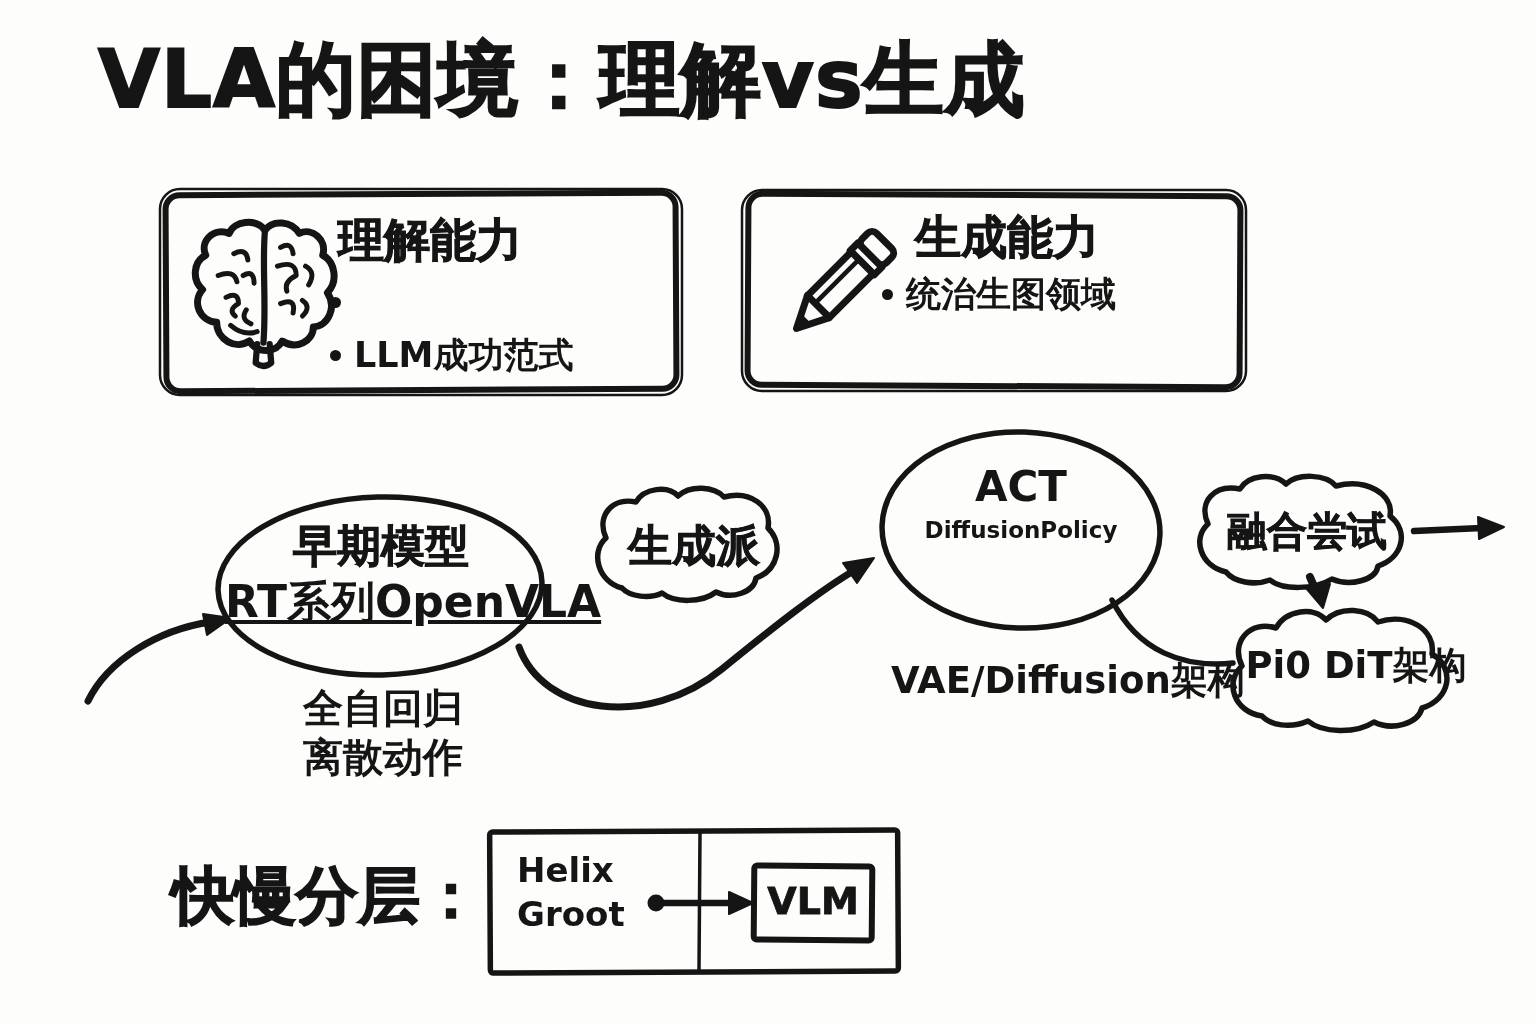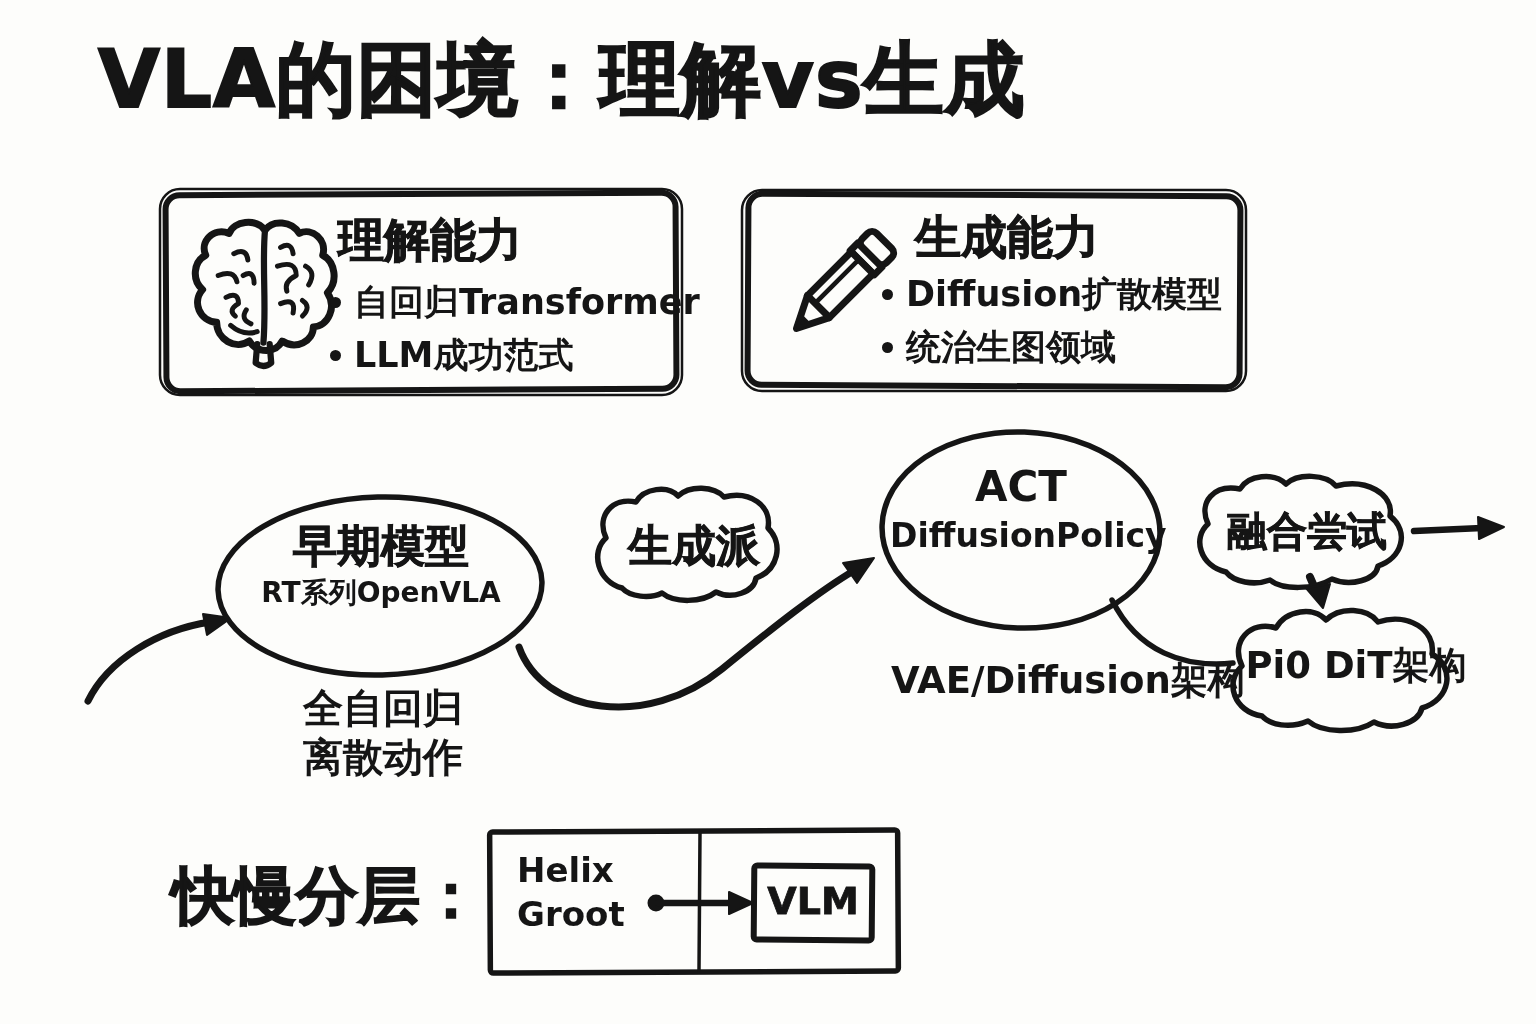--- a/index.html
+++ b/index.html
@@ -10,25 +10,25 @@
   }
   svg.layer{position:absolute;left:0;top:0;width:1536px;height:1024px;}
   .txt{position:absolute;font-weight:700;white-space:nowrap;color:#151515;line-height:1.15;}
   .center{text-align:center;}
   .title{left:98px;top:34px;font-size:80px;letter-spacing:1px;-webkit-text-stroke:2px #151515;}
   .box-title{font-size:46px;-webkit-text-stroke:1px #151515;}
   .bullets{position:absolute;}
   .bullet{display:flex;align-items:center;font-weight:700;font-size:35px;height:53px;color:#151515;}
   .b-dot{width:11px;height:11px;border-radius:50%;background:#151515;margin-right:13px;flex:0 0 auto;}
   .ell-label1{font-size:44px;-webkit-text-stroke:0.8px #151515;}
-  .ell-label2{font-size:28px;}
+  .ell-label2{font-size:44px;text-decoration:underline;}
   .caption{font-size:40px;line-height:1.22;}
   .cloud-label{font-size:44px;-webkit-text-stroke:0.8px #151515;}
   .act1{font-size:42px;}
-  .act2{font-size:33px;}
+  .act2{font-size:23px;}
   .vae{font-size:37px;margin-left:48px;}
   .fusion{font-size:40px;-webkit-text-stroke:0.8px #151515;}
   .pi0{font-size:37px;}
   .hier{font-size:62px;text-align:right;-webkit-text-stroke:1.5px #151515;}
   .models{font-size:34px;line-height:44px;}
   .vlm{font-size:38px;-webkit-text-stroke:0.8px #151515;}
 </style>
 </head>
 <body>
 
@@ -107,34 +107,29 @@
       <path d="M 753 903 L 729 914 L 729 892 Z" fill="#151515" stroke-width="2"></path>
     </g>
   </svg>
 
   <div class="txt title">VLA的困境：理解vs生成</div>
 
   <div class="txt box-title" style="left:338px;top:214px;">理解能力</div>
   <div class="bullets" style="left:330px;top:276px;">
     <div class="bullet">
       <span class="b-dot"></span>
-      <span>自回归Transformer</span>
     </div>
     <div class="bullet">
       <span class="b-dot"></span>
       <span>LLM成功范式</span>
     </div>
   </div>
 
   <div class="txt box-title" style="left:915px;top:211px;">生成能力</div>
   <div class="bullets" style="left:882px;top:268px;">
-    <div class="bullet">
-      <span class="b-dot"></span>
-      <span>Diffusion扩散模型</span>
-    </div>
     <div class="bullet">
       <span class="b-dot"></span>
       <span>统治生图领域</span>
     </div>
   </div>
 
   <div class="txt center ell-label1" style="left:235px;top:521px;width:292px;">早期模型</div>
   <div class="txt center ell-label2" style="left:225px;top:577px;width:312px;">RT系列OpenVLA</div>
   <div class="txt center caption" style="left:283px;top:684px;width:200px;">
     <div>全自回归</div>

